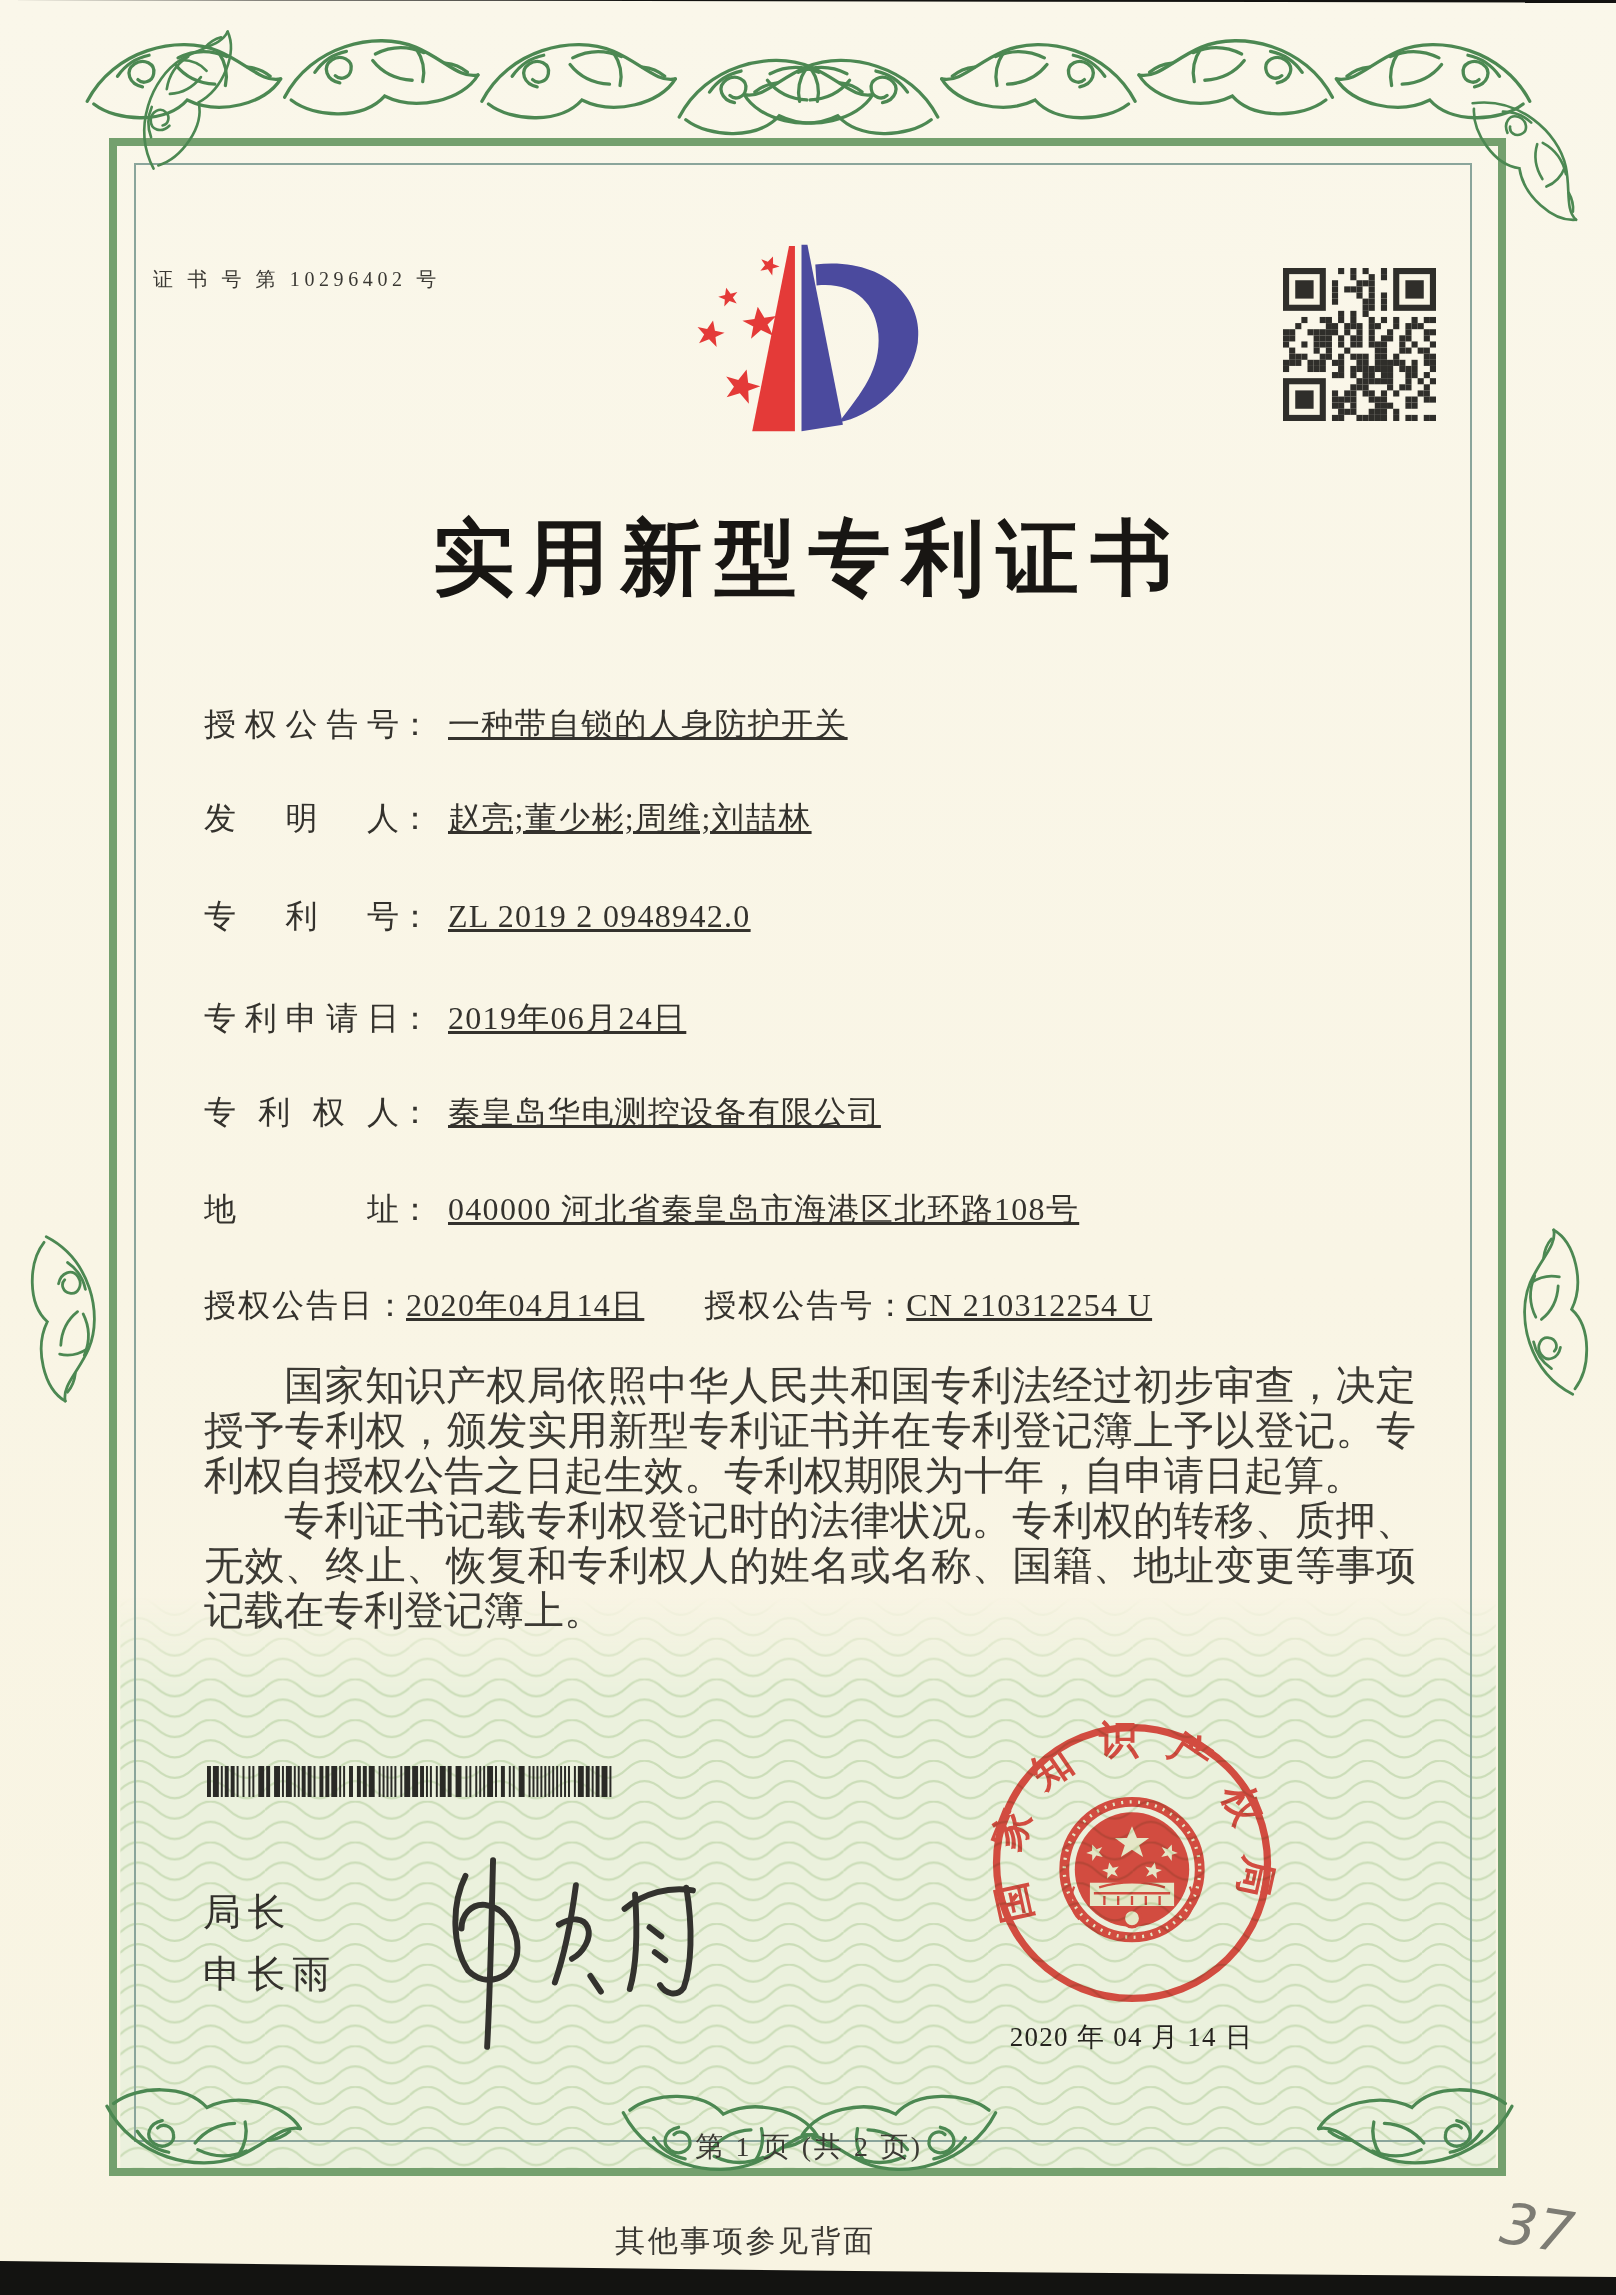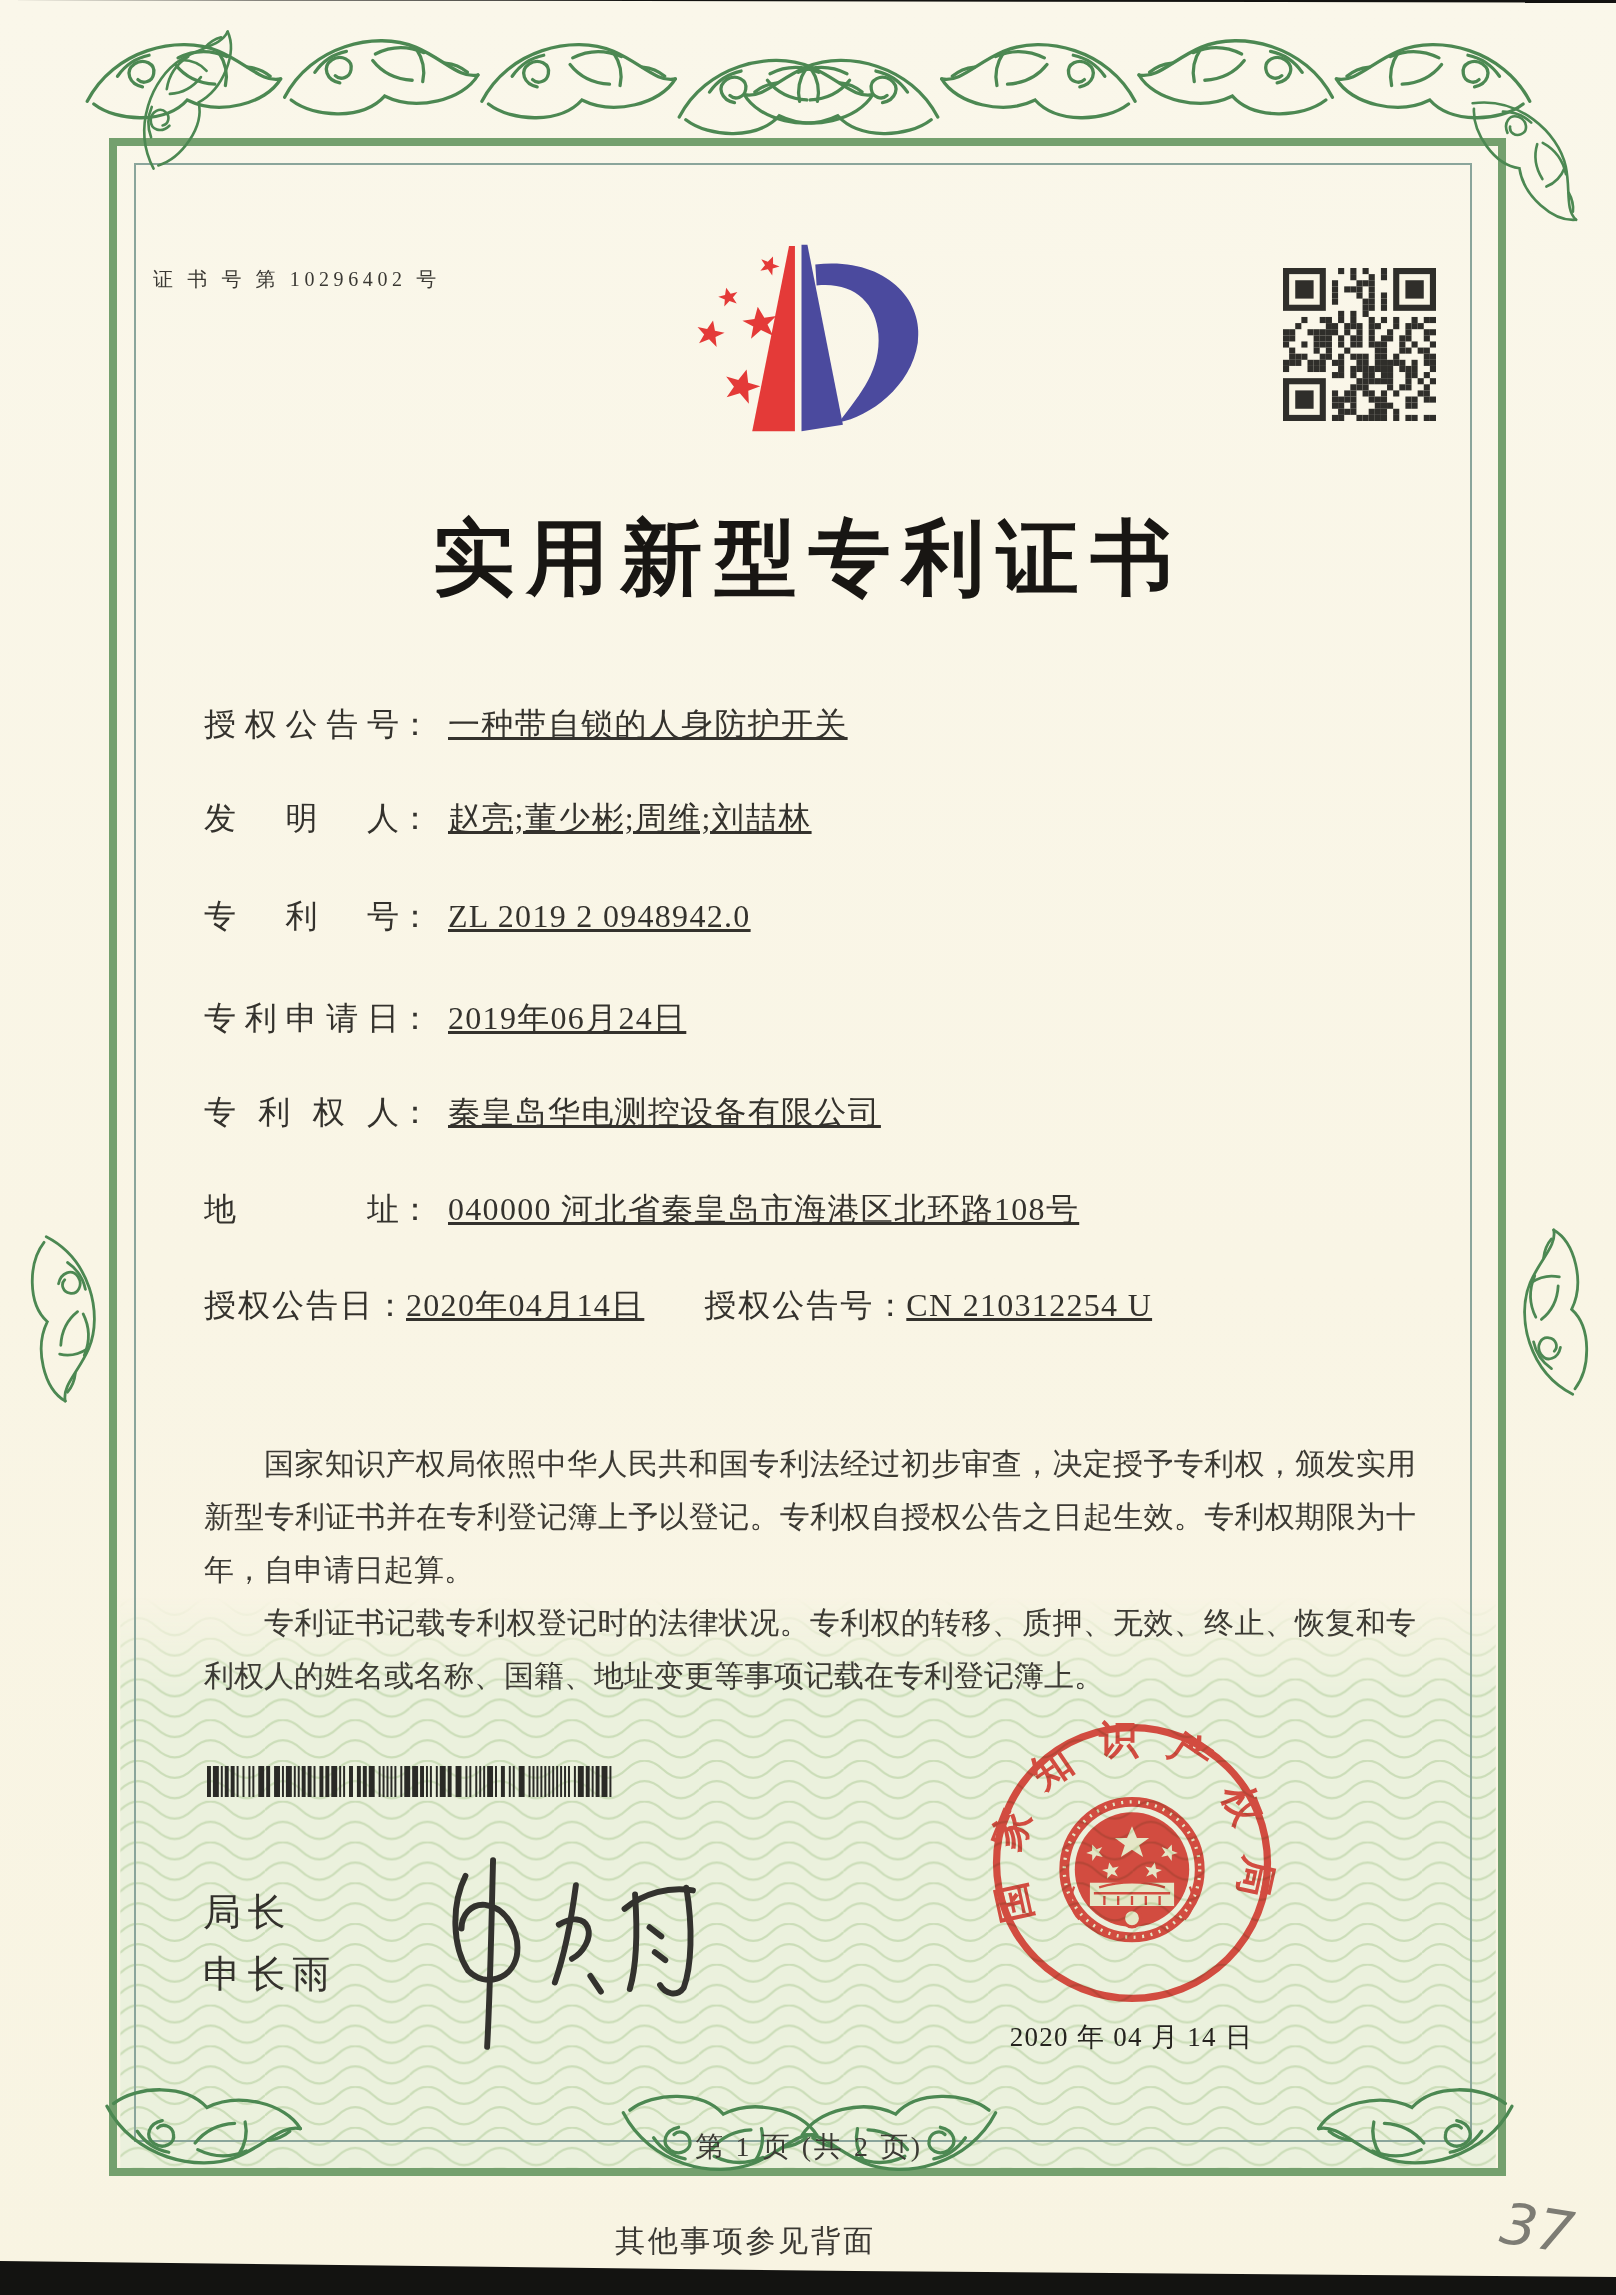--- a/index.html
+++ b/index.html
@@ -47,22 +47,22 @@
   
   .frow{position:absolute;left:204px;font-size:32px;color:#34322d;white-space:nowrap;line-height:42px;}
   .flabel{display:inline-block;width:195px;text-align:justify;text-align-last:justify;vertical-align:top;}
   .fcolon{display:inline-block;margin-right:17px;}
   .fval{letter-spacing:1.3px;text-decoration:underline;}
   .r1{top:703px}.r2{top:797px}.r3{top:895px}.r4{top:997px}
   .r5{top:1091px}.r6{top:1188px}.r7{top:1284px;display:flex;gap:60px;}
   .gpair .glabel{letter-spacing:2px;}
   
   .body-text{
-    position:absolute;left:204px;top:1437px;width:1212px;
-    font-size:30px;line-height:53px;color:#3c3a34;text-align:justify;
+    position:absolute;left:204px;top:1363px;width:1212px;
+    font-size:40px;line-height:45px;color:#3c3a34;text-align:justify;
   }
   .body-text p{margin:0;text-indent:2em;}
   
   .barcode{position:absolute;left:207px;top:1766px;width:409px;height:31px;fill:#2a2a26;}
   
   .sign-label{position:absolute;left:203px;font-size:38px;color:#33312c;letter-spacing:6.6px;white-space:nowrap;}
   .sl1{top:1887px}.sl2{top:1949px}
   .signature{position:absolute;left:426px;top:1847px;width:309px;height:217px;}
   
   .seal{position:absolute;left:986px;top:1717px;width:292px;height:292px;mix-blend-mode:multiply;opacity:.94;}

